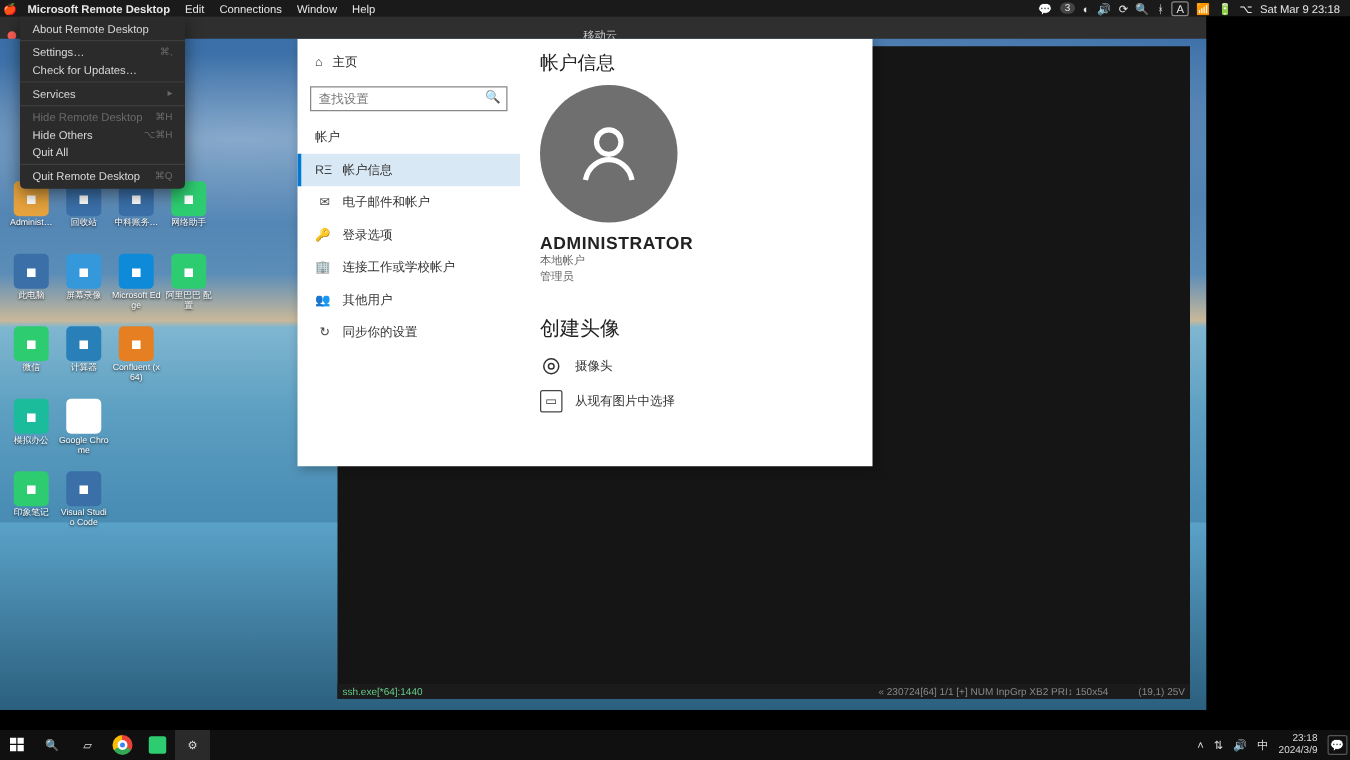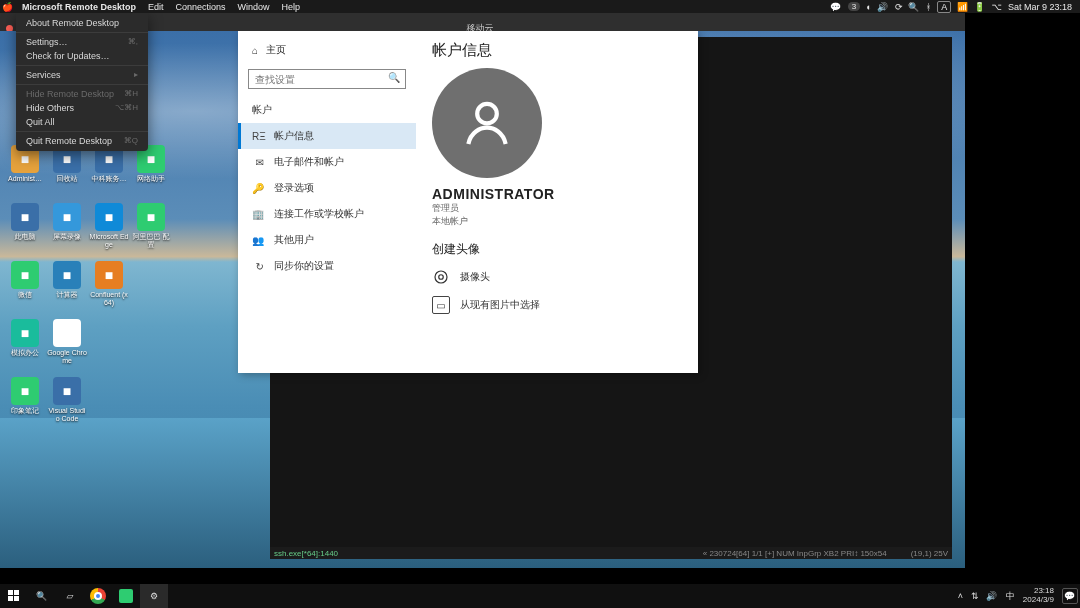--- a/index.html
+++ b/index.html
@@ -58,21 +58,21 @@
 .settings .left .section-lbl { padding: 6px 14px; font-size: 10px; color: #333; }
 .settings .left .nav-item { display: flex; align-items: center; gap: 10px; padding: 6px 14px; color: #333; }
 .settings .left .nav-item.active { background: #d9e8f5; border-left: 3px solid #0078d4; padding-left: 11px; }
 .settings .left .nav-item .ic { width: 12px; text-align:right; font-size: 10px; color:#444; }
 .settings .right { flex: 1; padding: 10px 16px; }
 .settings .right h1 { font-size: 15px; font-weight: 400; margin-bottom: 8px; }
 .avatar { width: 110px; height: 110px; border-radius: 50%; background: #6f6f6f; display:flex; align-items:center; justify-content:center; margin: 4px 0 8px; }
 .avatar svg { width: 56px; height: 56px; }
 .acct-name { font-size: 14px; font-weight: 600; letter-spacing: .5px; }
 .acct-sub { font-size: 9px; color: #666; line-height: 1.4; }
-.create-head { font-size: 12px; margin-top: 14px; }
+.create-head { font-size: 16px; margin-top: 26px; }
 .opt { display:flex; align-items:center; gap:10px; margin-top: 10px; font-size: 10px; color:#333; }
 .opt .oic { width:18px; height:18px; display:flex; align-items:center; justify-content:center; border:1px solid #444; border-radius:2px; font-size:10px; }
 .opt .oic.cam { border:none; }
 
 
 .host-taskbar { position: absolute; left: 0; right: 0; bottom: 0; height: 24px; background: #101010; display: flex; align-items: center; color: #ddd; font-size: 9px; }
 .host-taskbar .tb-left { display:flex; align-items:center; gap: 0; }
 .host-taskbar .tb-btn { width: 28px; height: 24px; display:flex; align-items:center; justify-content:center; }
 .host-taskbar .tb-btn.active { background: #2a2a2a; }
 .host-taskbar .spacer { flex: 1; }
@@ -289,22 +289,22 @@
       </div>
       <div class="right">
         <h1>帐户信息</h1>
         <div class="avatar">
           <svg viewBox="0 0 24 24">
               <circle cx="12" cy="8" r="4.2" fill="none" stroke="#fff" stroke-width="1.8"></circle>
               <path d="M4 21c1-5 5-7 8-7s7 2 8 7" fill="none" stroke="#fff" stroke-width="1.8"></path>
             </svg>
         </div>
         <div class="acct-name">ADMINISTRATOR</div>
+        <div class="acct-sub">本地帐户</div>
         <div class="acct-sub">管理员</div>
-        <div class="acct-sub">本地帐户</div>
         <div class="create-head">创建头像</div>
         <div class="opt">
           <span class="oic cam">
             <svg width="18" height="18" viewBox="0 0 24 24">
                 <circle cx="12" cy="12" r="8" fill="none" stroke="#333" stroke-width="1.6"></circle>
                 <circle cx="12" cy="12" r="3" fill="none" stroke="#333" stroke-width="1.6"></circle>
               </svg>
           </span>
           <span>摄像头</span>
         </div>

